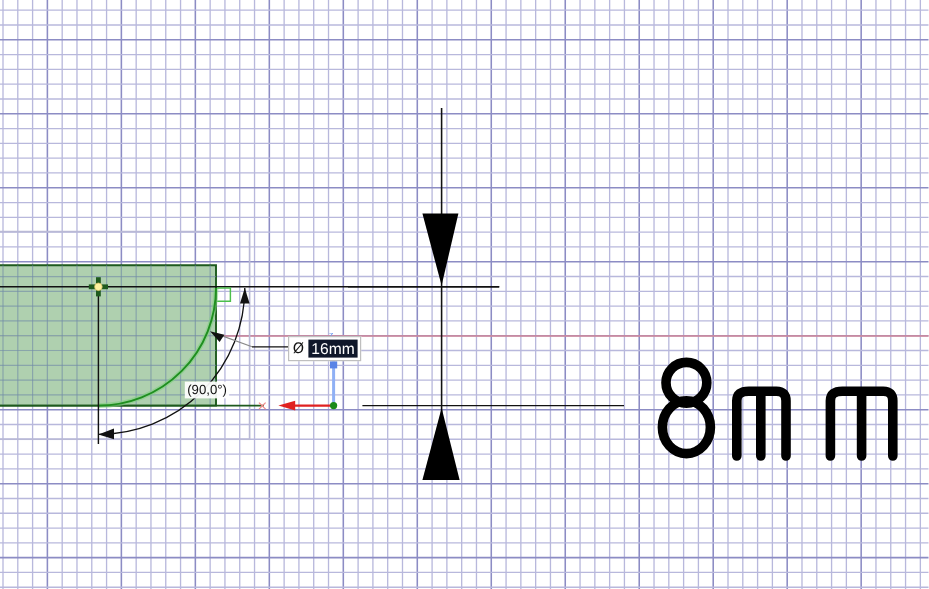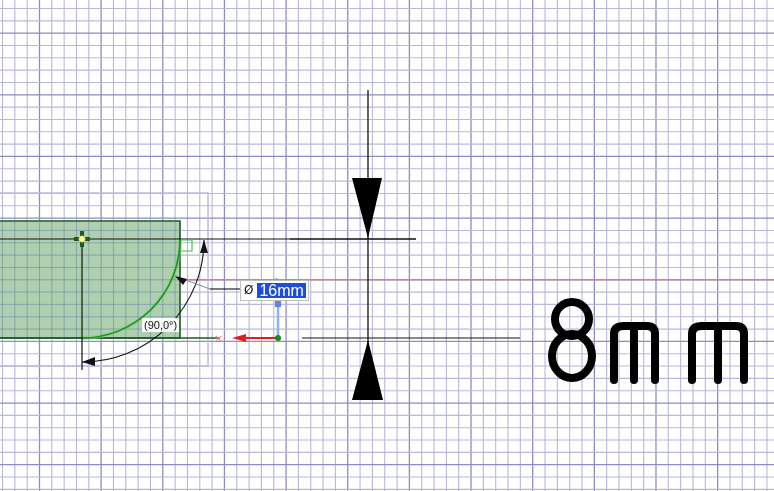--- a/index.html
+++ b/index.html
@@ -16,22 +16,22 @@
   }
   #dia-input-wrap {
     position: absolute; left: 240px; top: 280px; height: 19px;
     display: flex; align-items: center; border: 1px solid #bfbfbf; background: #fff;
   }
   #dia-symbol {
     font-family: "DejaVu Sans", sans-serif; font-size: 12px; color: #111;
     padding: 0 4px 0 3px; line-height: 19px;
   }
   #dia-input {
-    background: #1d4ed8; color: #ffffff; font-family: "Liberation Sans", sans-serif;
-    font-size: 16px; line-height: 15px; padding: 0 2px; margin-right: 2px;
+    background: #0f172a; color: #ffffff; font-family: "Liberation Sans", sans-serif;
+    font-size: 13px; line-height: 15px; padding: 0 2px; margin-right: 2px;
   }
   #big-text-label {
     position: absolute; left: 0; top: 0; width: 0; height: 0; overflow: hidden;
   }
 </style>
 </head>
 <body>
 
 <div id="viewport">
   <svg id="canvas" width="774" height="491" viewBox="0 0 774 491" xmlns="http://www.w3.org/2000/svg">
@@ -219,21 +219,21 @@
 
       <g fill="none" stroke="#000" stroke-width="8" stroke-linecap="round" stroke-linejoin="round">
         <ellipse cx="572" cy="319" rx="17" ry="17"></ellipse>
         <ellipse cx="572" cy="356" rx="20" ry="22"></ellipse>
         <path d="M614 380 L614 334 Q614 326 624 326 L647 326 Q655 326 655 334 L655 380 M634 326 L634 380"></path>
         <path d="M692 380 L692 334 Q692 326 702 326 L736 326 Q744 326 744 334 L744 380 M718 326 L718 380"></path>
       </g>
     </g>
   </svg>
 
-  <div class="dim-label" style="left:142px; top:318px;">(90,0°)</div>
+  <div class="dim-label" style="left:154px; top:318px;">(90,0°)</div>
 
   <div id="dia-input-wrap">
     <span id="dia-symbol">Ø</span>
     <span id="dia-input">16mm</span>
   </div>
 
   <span id="big-text-label">8mm</span>
 </div>
 
 </body></html>

